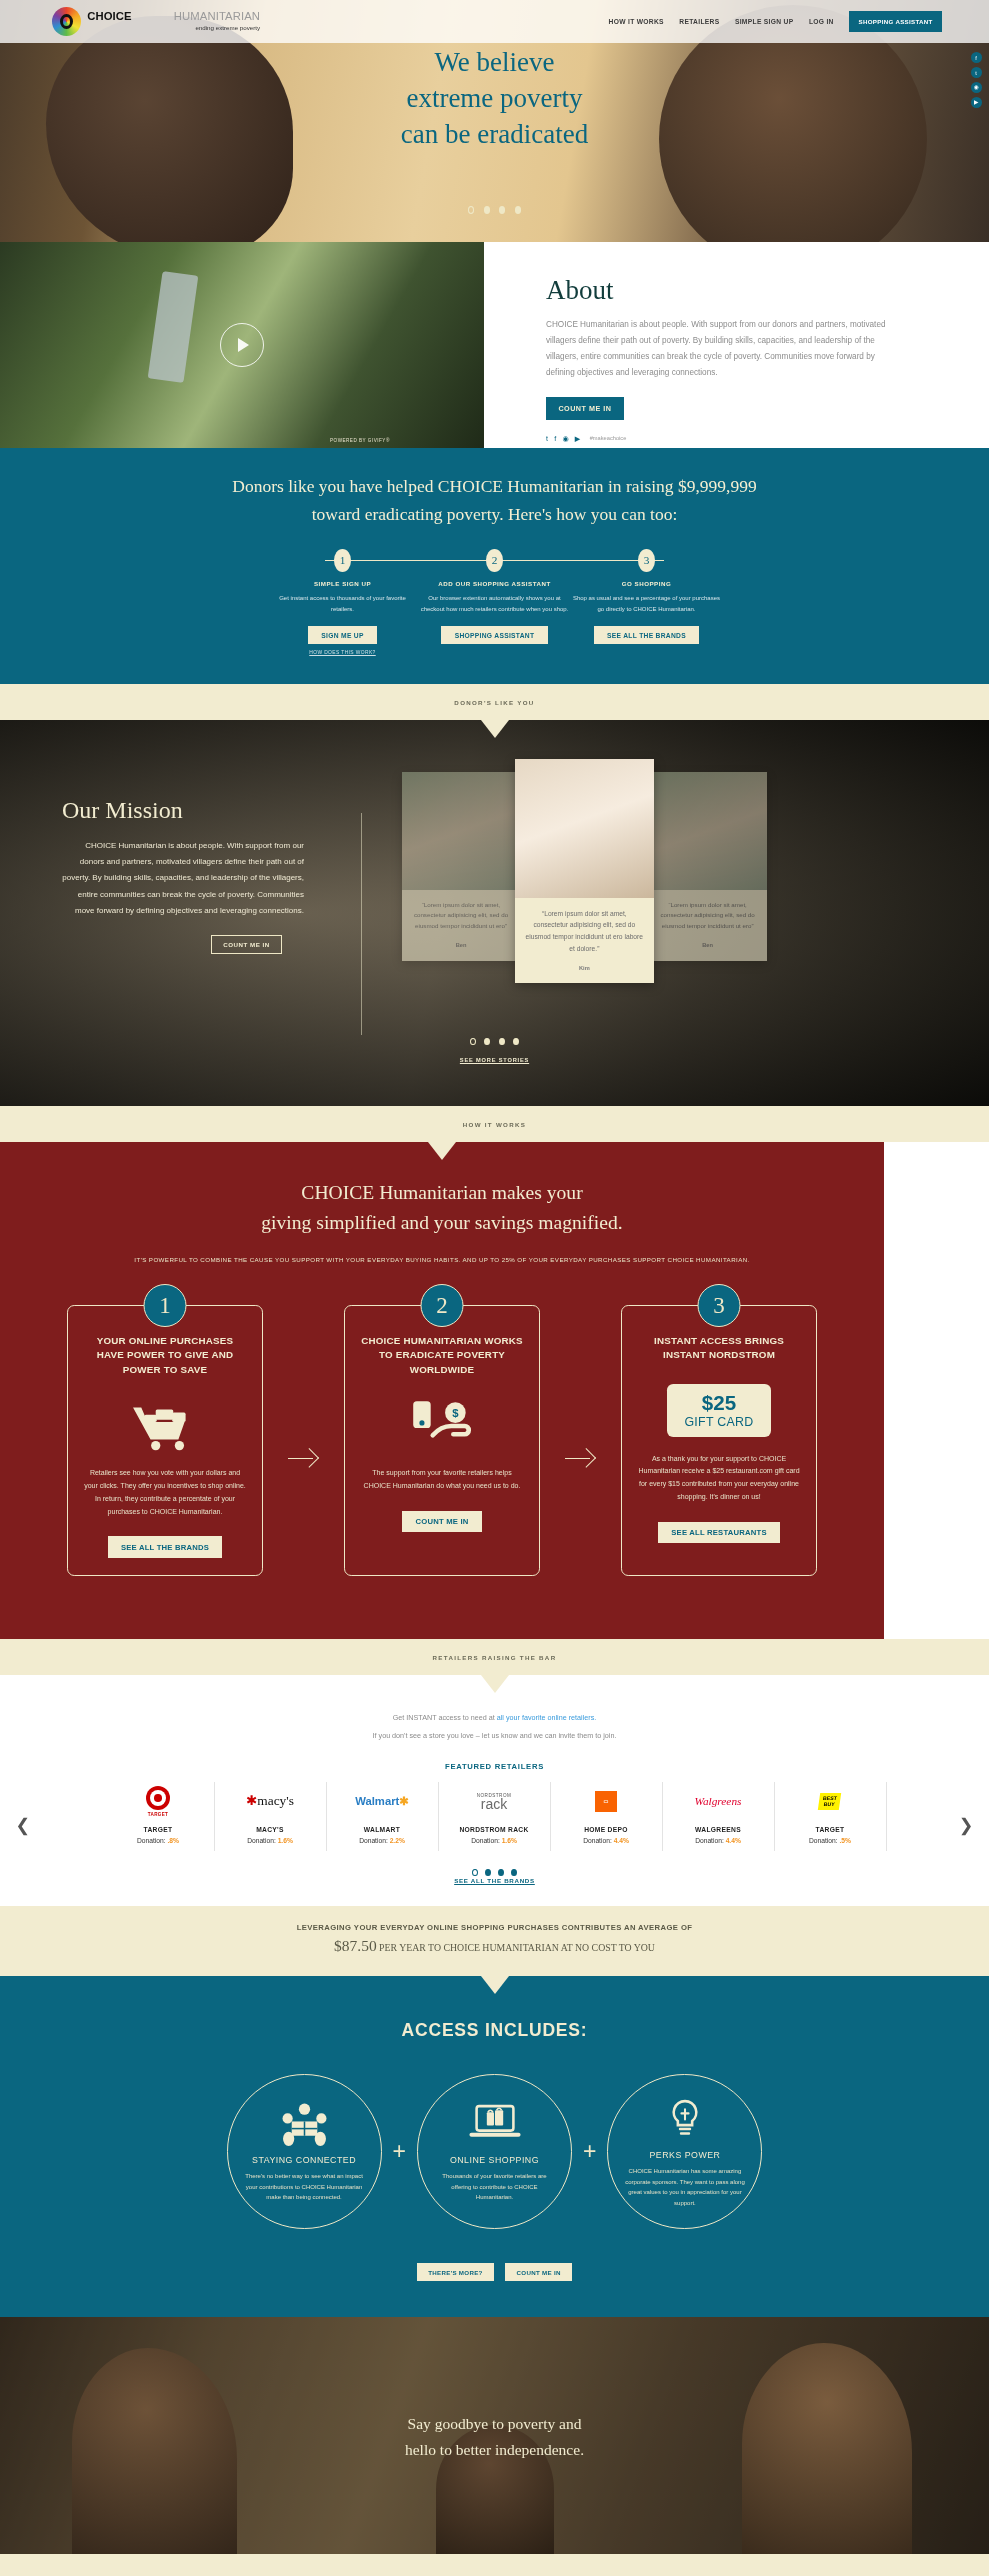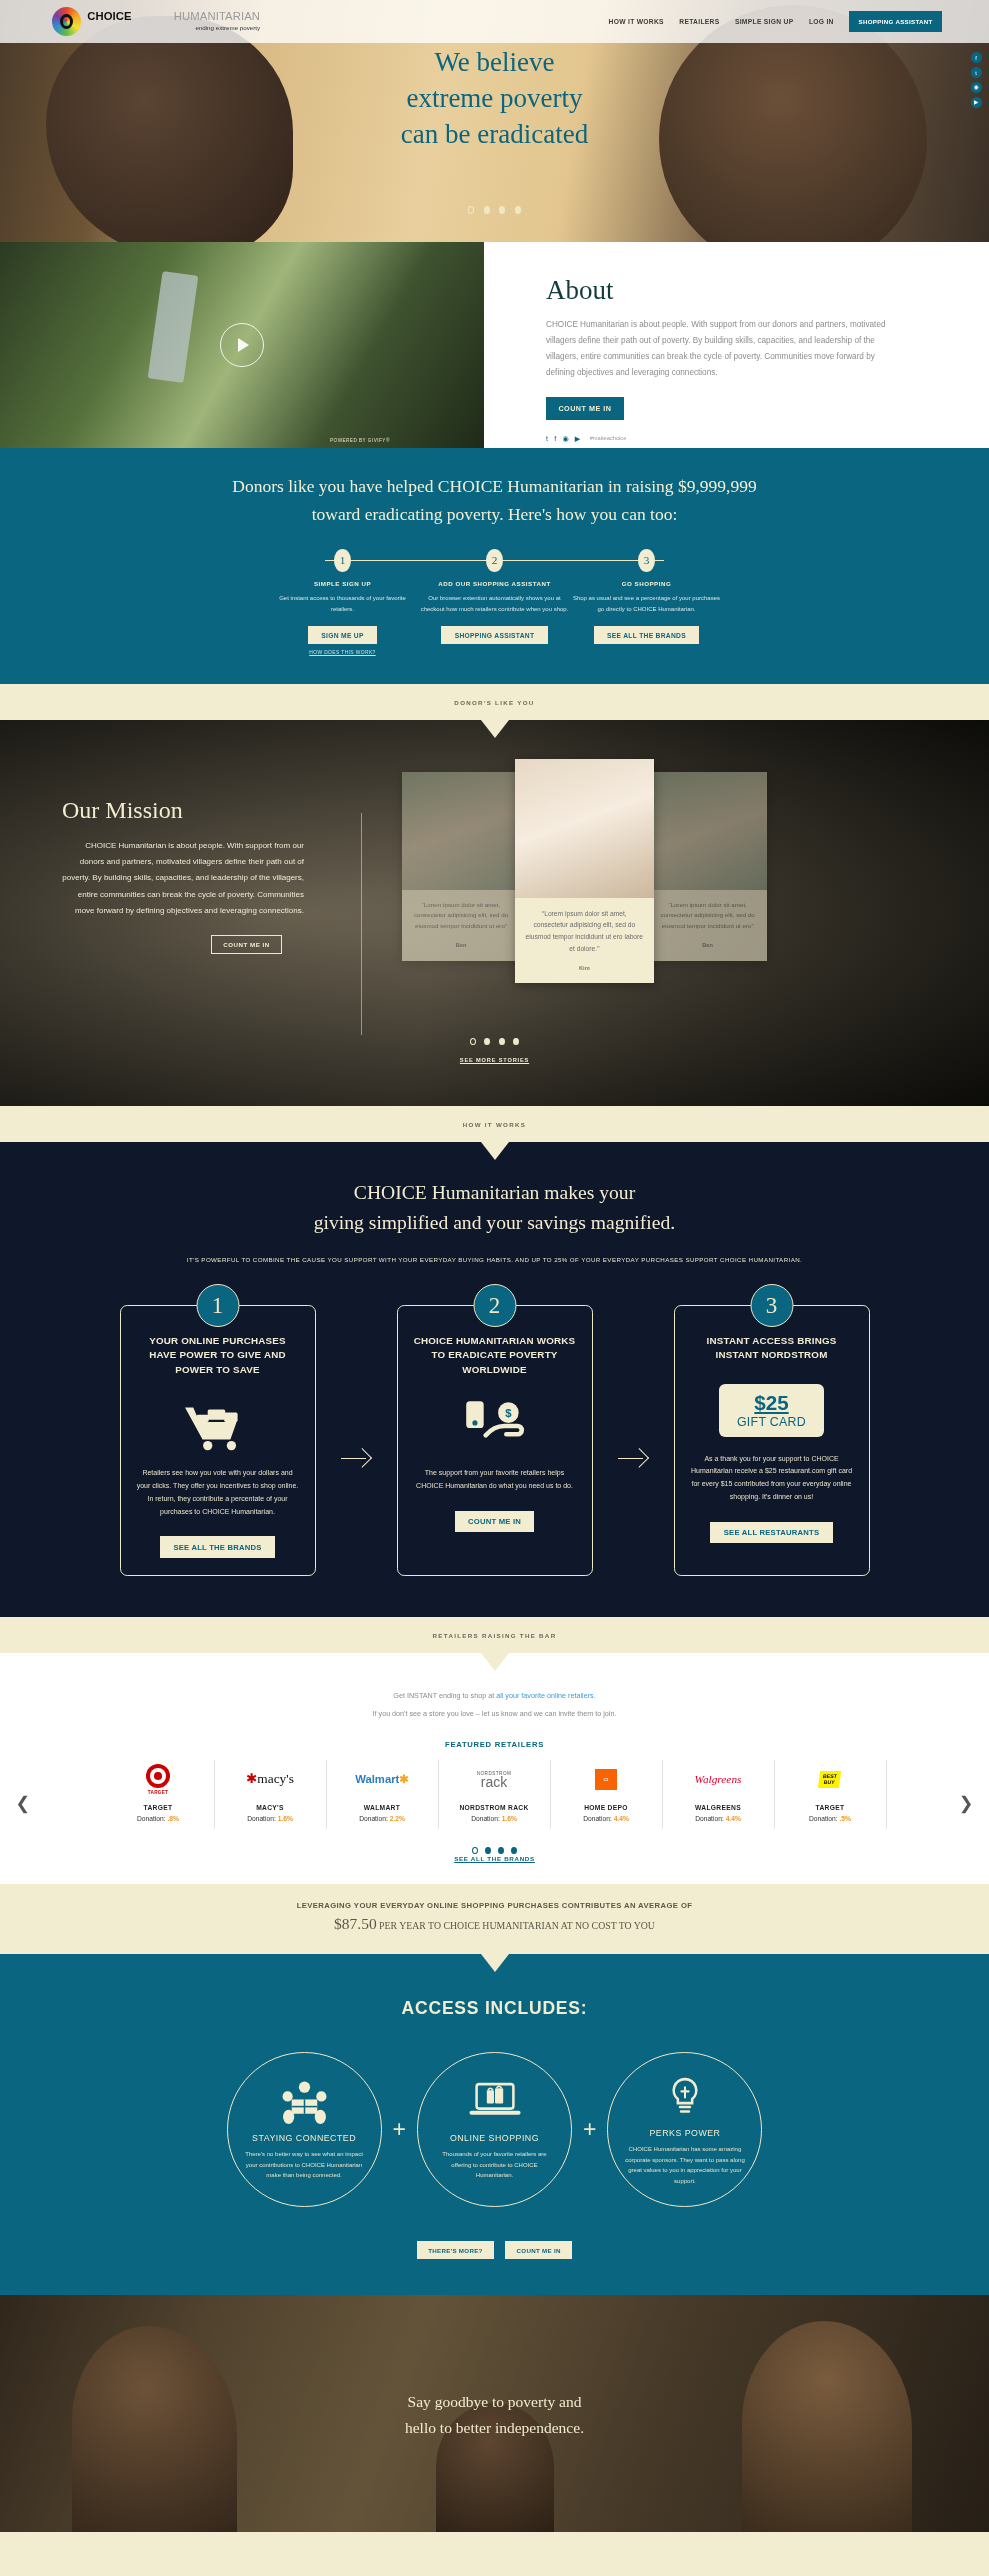--- a/index.html
+++ b/index.html
@@ -122,21 +122,21 @@
   .tcard .body{ padding:9.3px 10.3px 12.4px; text-align:center;}
   .tcard .q{ font-size:6.2px; line-height:1.75; color:#6d6d6d;}
   .tcard.center .q{ font-size:6.7px;}
   .tcard .who{ margin-top:10.3px; font-size:5.7px; color:#7a7a7a; font-weight:700;}
   .mission-dots{ position:absolute; left:0; right:0; bottom:61px; display:flex; justify-content:center;
     gap:8.2px; z-index:7;}
   .see-stories{ position:absolute; left:0; right:0; bottom:43px; text-align:center; z-index:7;
     font-size:5.7px; letter-spacing:0.8px; color:#f2ecd0; font-weight:700;}
 
   
-  .hiw{ position:relative; width:989px; background:#0f172a; padding:36px 0 41px; color:#f2ecd0;}
+  .hiw{ position:relative; width:884px; background:#7f1d1d; padding:36px 0 63px; color:#f2ecd0;}
   .notch{ position:absolute; left:50%; top:0; transform:translateX(-50%);
     width:0;height:0;border-left:14.4px solid transparent;border-right:14.4px solid transparent;
     border-top:18.5px solid #f2ecd0;}
   .hiw h2{ text-align:center; font-family:"Liberation Serif",serif; font-size:19.6px; font-weight:400;
     line-height:1.55;}
   .hiw .sub{ text-align:center; margin-top:14.4px; font-size:6.2px; letter-spacing:0.4px; line-height:2.2;
     color:#eae5c6;}
   .hiw-cards{ display:flex; justify-content:center; gap:25px; margin-top:38px;}
   .hcard{ width:196px; border:0.5px solid #efe8c6; border-radius:7.2px; padding:28px 14.4px 17.5px;
     text-align:center; position:relative;}
@@ -147,21 +147,21 @@
   .hcard h3{ font-size:9.8px; font-weight:700; line-height:1.5; letter-spacing:0.2px;}
   .hcard .art{ height:77px; display:flex;align-items:center;justify-content:center; margin:9.3px 0 3.1px;}
   .hcard p{ font-size:7px; line-height:1.85; color:#e7e3c9;}
   .hcard .cta{ margin-top:17.5px; display:inline-block; background:#f2ecd0; color:#0a6680;
     padding:6.2px 13.4px; font-size:7.7px; font-weight:700; letter-spacing:0.2px; border:none; cursor:pointer;}
   .arrow{ align-self:center; width:31px; height:20.6px; position:relative; margin-top:36px;}
   .arrow:before{content:"";position:absolute;left:0;top:9.8px;width:25px;height:0.8px;background:#efe8c6;}
   .arrow:after{content:"";position:absolute;left:14.4px;top:3.1px;width:13.4px;height:13.4px;
     border-top:0.8px solid #efe8c6;border-right:0.8px solid #efe8c6;transform:rotate(45deg);}
   .giftcard{ background:#f2ecd0; color:#0a6680; border-radius:6.2px; padding:8.2px 17.5px; text-align:center;}
-  .giftcard .amt{ font-size:20.6px; font-weight:700; line-height:1;text-decoration:underline;}
+  .giftcard .amt{ font-size:20.6px; font-weight:700; line-height:1;}
   .giftcard .lbl{ font-size:12.4px; letter-spacing:0.3px; margin-top:2.1px;}
 
   
   .retail{ position:relative; width:989px; background:#fff; padding:34px 0 20.6px; text-align:center;}
   .retail .notch-cream{ position:absolute; left:50%; top:0; transform:translateX(-50%);
     width:0;height:0;border-left:14.4px solid transparent;border-right:14.4px solid transparent;
     border-top:18.5px solid #f2ecd0;}
   .retail .blurb{ font-size:7.2px; color:#8b8b8b; line-height:2.5;}
   .retail .blurb a{ color:#3a9bdc; text-decoration:none;}
   .retail h3{ margin-top:16.5px; font-size:7.7px; letter-spacing:0.7px; color:#0a6680; font-weight:700;}
@@ -440,21 +440,21 @@
       <button class="cta">SEE ALL RESTAURANTS</button>
     </div>
   </div>
 </section>
 
 <div class="label-bar">RETAILERS RAISING THE BAR</div>
 
 <section class="retail">
   <div class="notch-cream"></div>
   <div class="blurb">
-    <div><span>Get INSTANT ending to shop at </span><a href="#">all your favorite online retailers.</a></div>
+    <div><span>Get INSTANT access to need at </span><a href="#">all your favorite online retailers.</a></div>
     <div>If you don't see a store you love – let us know and we can invite them to join.</div>
   </div>
   <h3>FEATURED RETAILERS</h3>
 
   <div class="carousel">
     <div class="car-arrow l">❮</div>
 
     <div class="ritem">
       <div class="logo">
         <div style="text-align:center">

